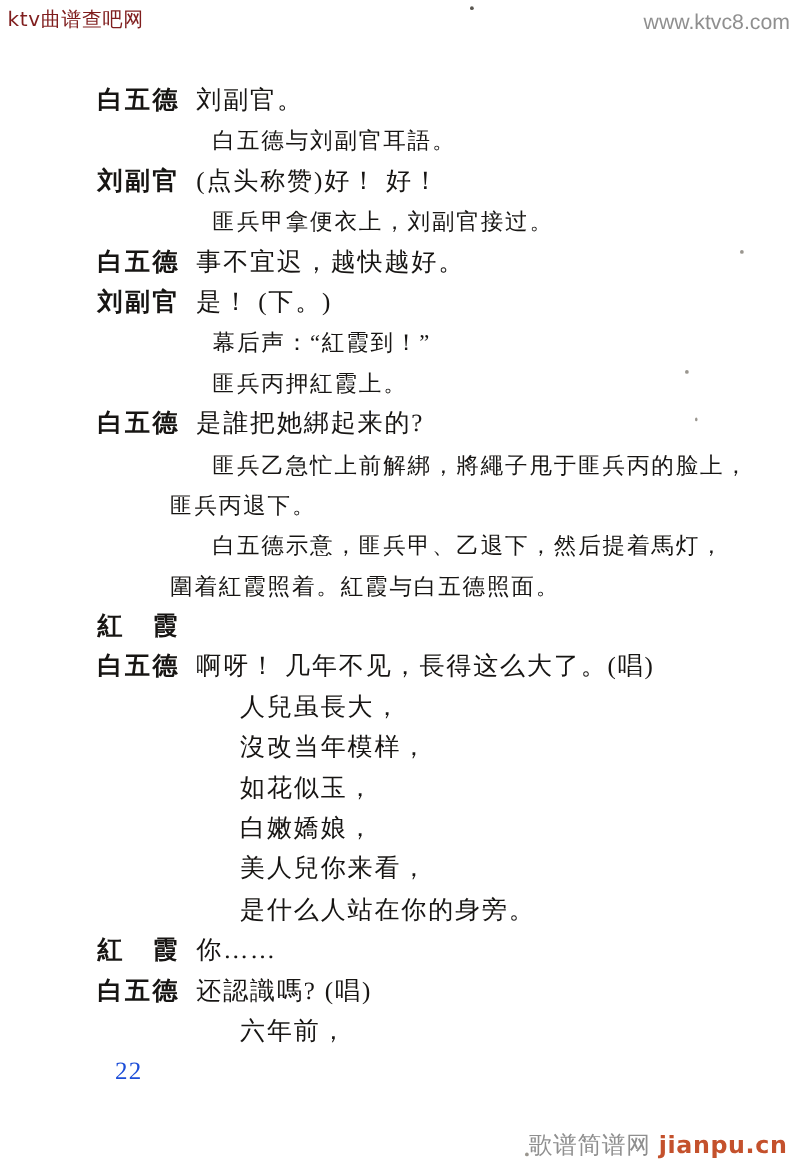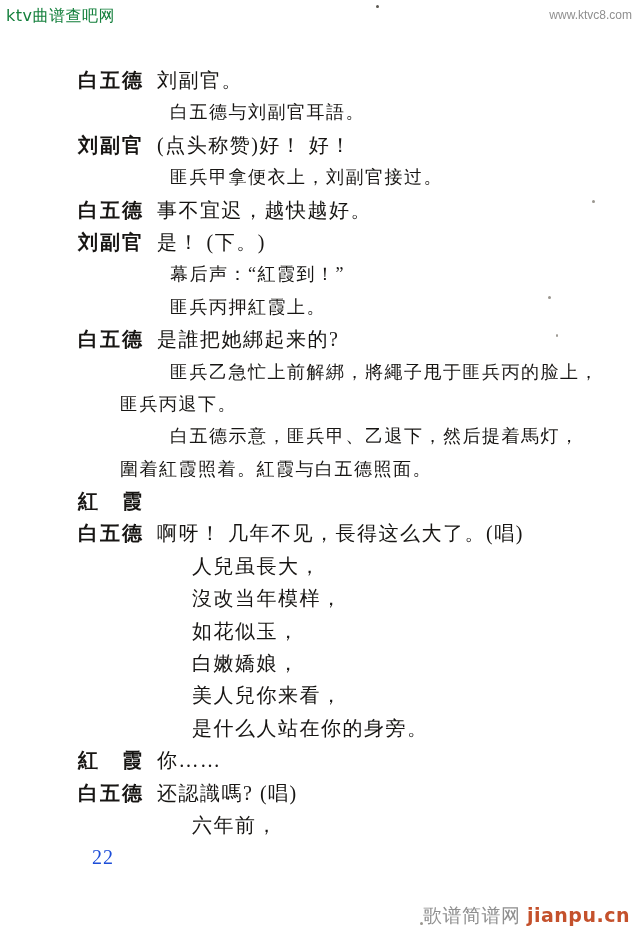--- a/index.html
+++ b/index.html
@@ -12,21 +12,21 @@
   }
   
   .wm-tl {
     position:absolute; top:6px; left:6px;
     font-family:"DejaVu Sans","Liberation Sans",sans-serif;
     font-size:16px; letter-spacing:0.5px;
   }
   .wm-tr {
     position:absolute; top:8px; right:8px;
     font-family:"Liberation Sans","DejaVu Sans",sans-serif;
-    font-size:12px;
+    font-size:17px;
   }
   .wm-br {
     position:absolute; top:903px; right:10px;
     font-family:"DejaVu Sans","Liberation Sans",sans-serif;
     font-size:19px; letter-spacing:0.5px;
   }
   .wm-br .site { font-weight:bold; }
   
   .script {
     position:absolute; top:64px; left:0; width:640px;
@@ -37,38 +37,38 @@
     height:32.4px; line-height:32.4px;
     font-size:20px; letter-spacing:1.5px;
     white-space:nowrap;
   }
   .line .speaker {
     position:absolute; left:78px;
     font-weight:bold; letter-spacing:2px;
   }
   .line.dialogue   { padding-left:157px; }
   .line.stage      { padding-left:170px; font-size:18px; }
-  .line.stage-cont { padding-left:120px; font-size:18px; }
+  .line.stage-cont { padding-left:120px; font-size:18px;margin-left:16px; }
   .line.lyric      { padding-left:192px; }
   .page-number {
     position:absolute; left:92px; top:846px;
     font-size:20px; color:#1d4ed8; letter-spacing:1px;
   }
   
   .speck { position:absolute; background:#9a968f; border-radius:50%; }
   .s1 { left:376px; top:5px;  width:3px; height:3px; background:#5a5751; }
   .s2 { left:592px; top:200px; width:3px; height:3px; }
   .s3 { left:548px; top:296px; width:3px; height:3px; }
   .s4 { left:556px; top:334px; width:2px; height:3px; }
   .s5 { left:420px; top:922px; width:3px; height:3px; }
 </style>
 </head>
 <body>
 
-<div class="wm-tl" style="color: #15803d;">ktv曲谱查吧网</div>
+<div class="wm-tl" style="color: #7f1d1d;">ktv曲谱查吧网</div>
 
 <div class="wm-tr" style="color: rgb(143, 143, 143);">www.ktvc8.com</div>
 
 <div class="script" id="script">
     <div class="line dialogue"><span class="speaker">白五德</span><span>刘副官。</span></div>
     <div class="line stage"><span>白五德与刘副官耳語。</span></div>
     <div class="line dialogue"><span class="speaker">刘副官</span><span>(点头称赞)好！ 好！</span></div>
     <div class="line stage"><span>匪兵甲拿便衣上，刘副官接过。</span></div>
     <div class="line dialogue"><span class="speaker">白五德</span><span>事不宜迟，越快越好。</span></div>
     <div class="line dialogue"><span class="speaker">刘副官</span><span>是！ (下。)</span></div>

